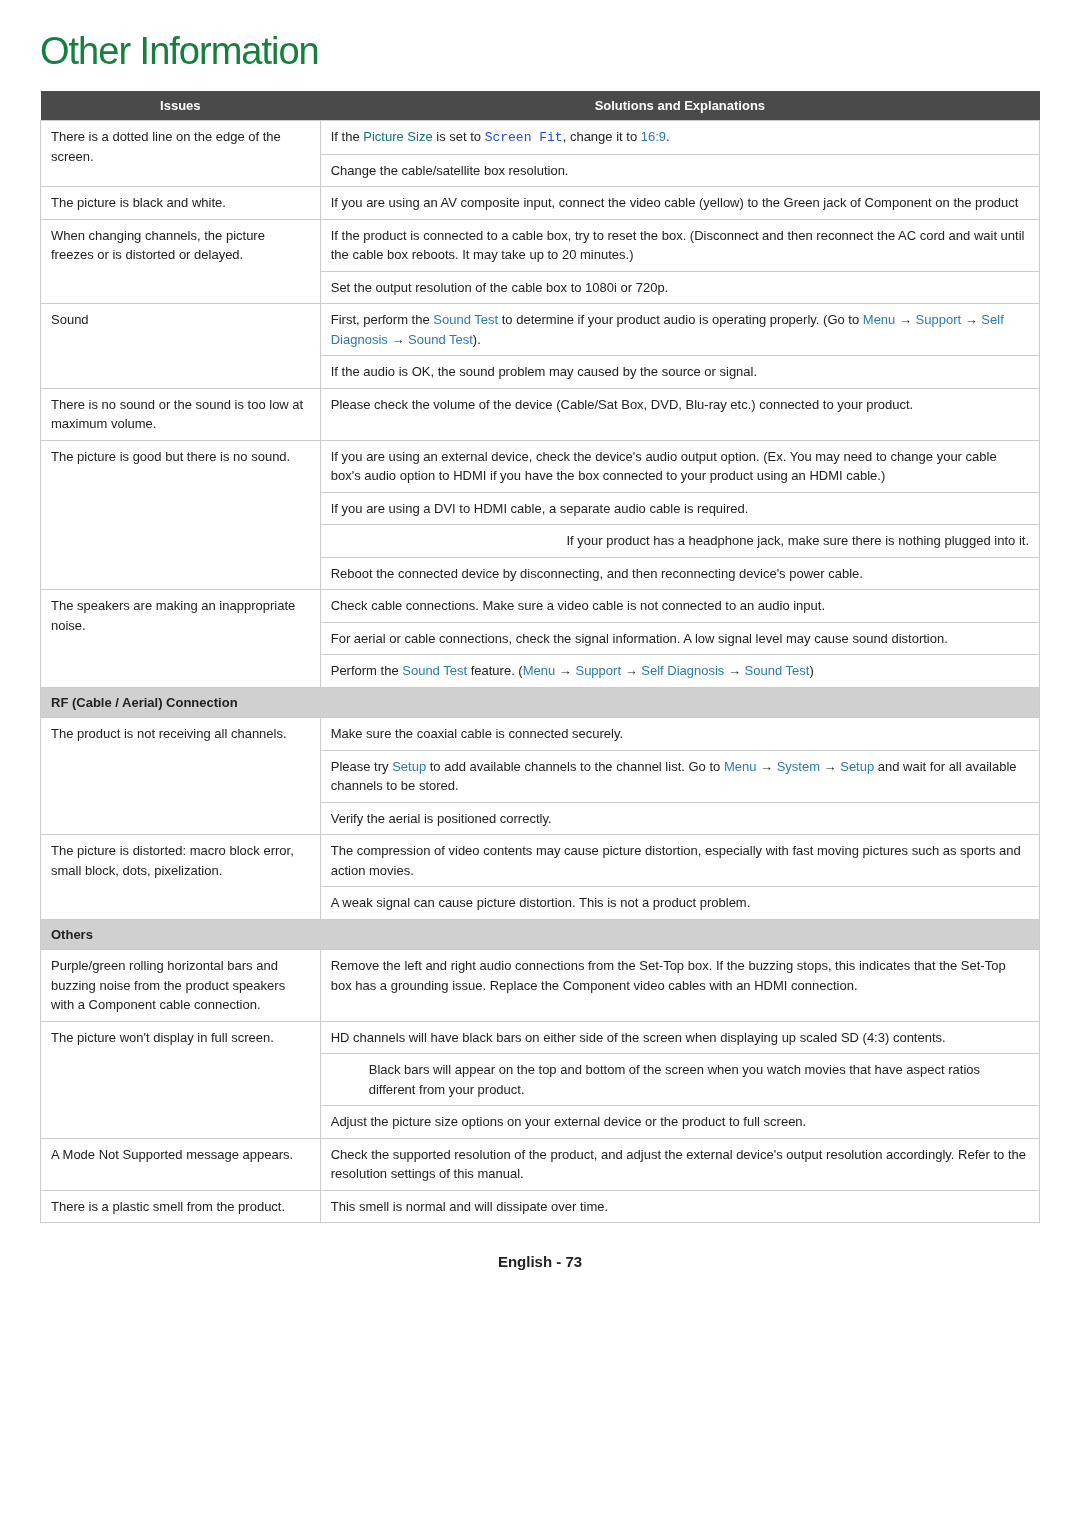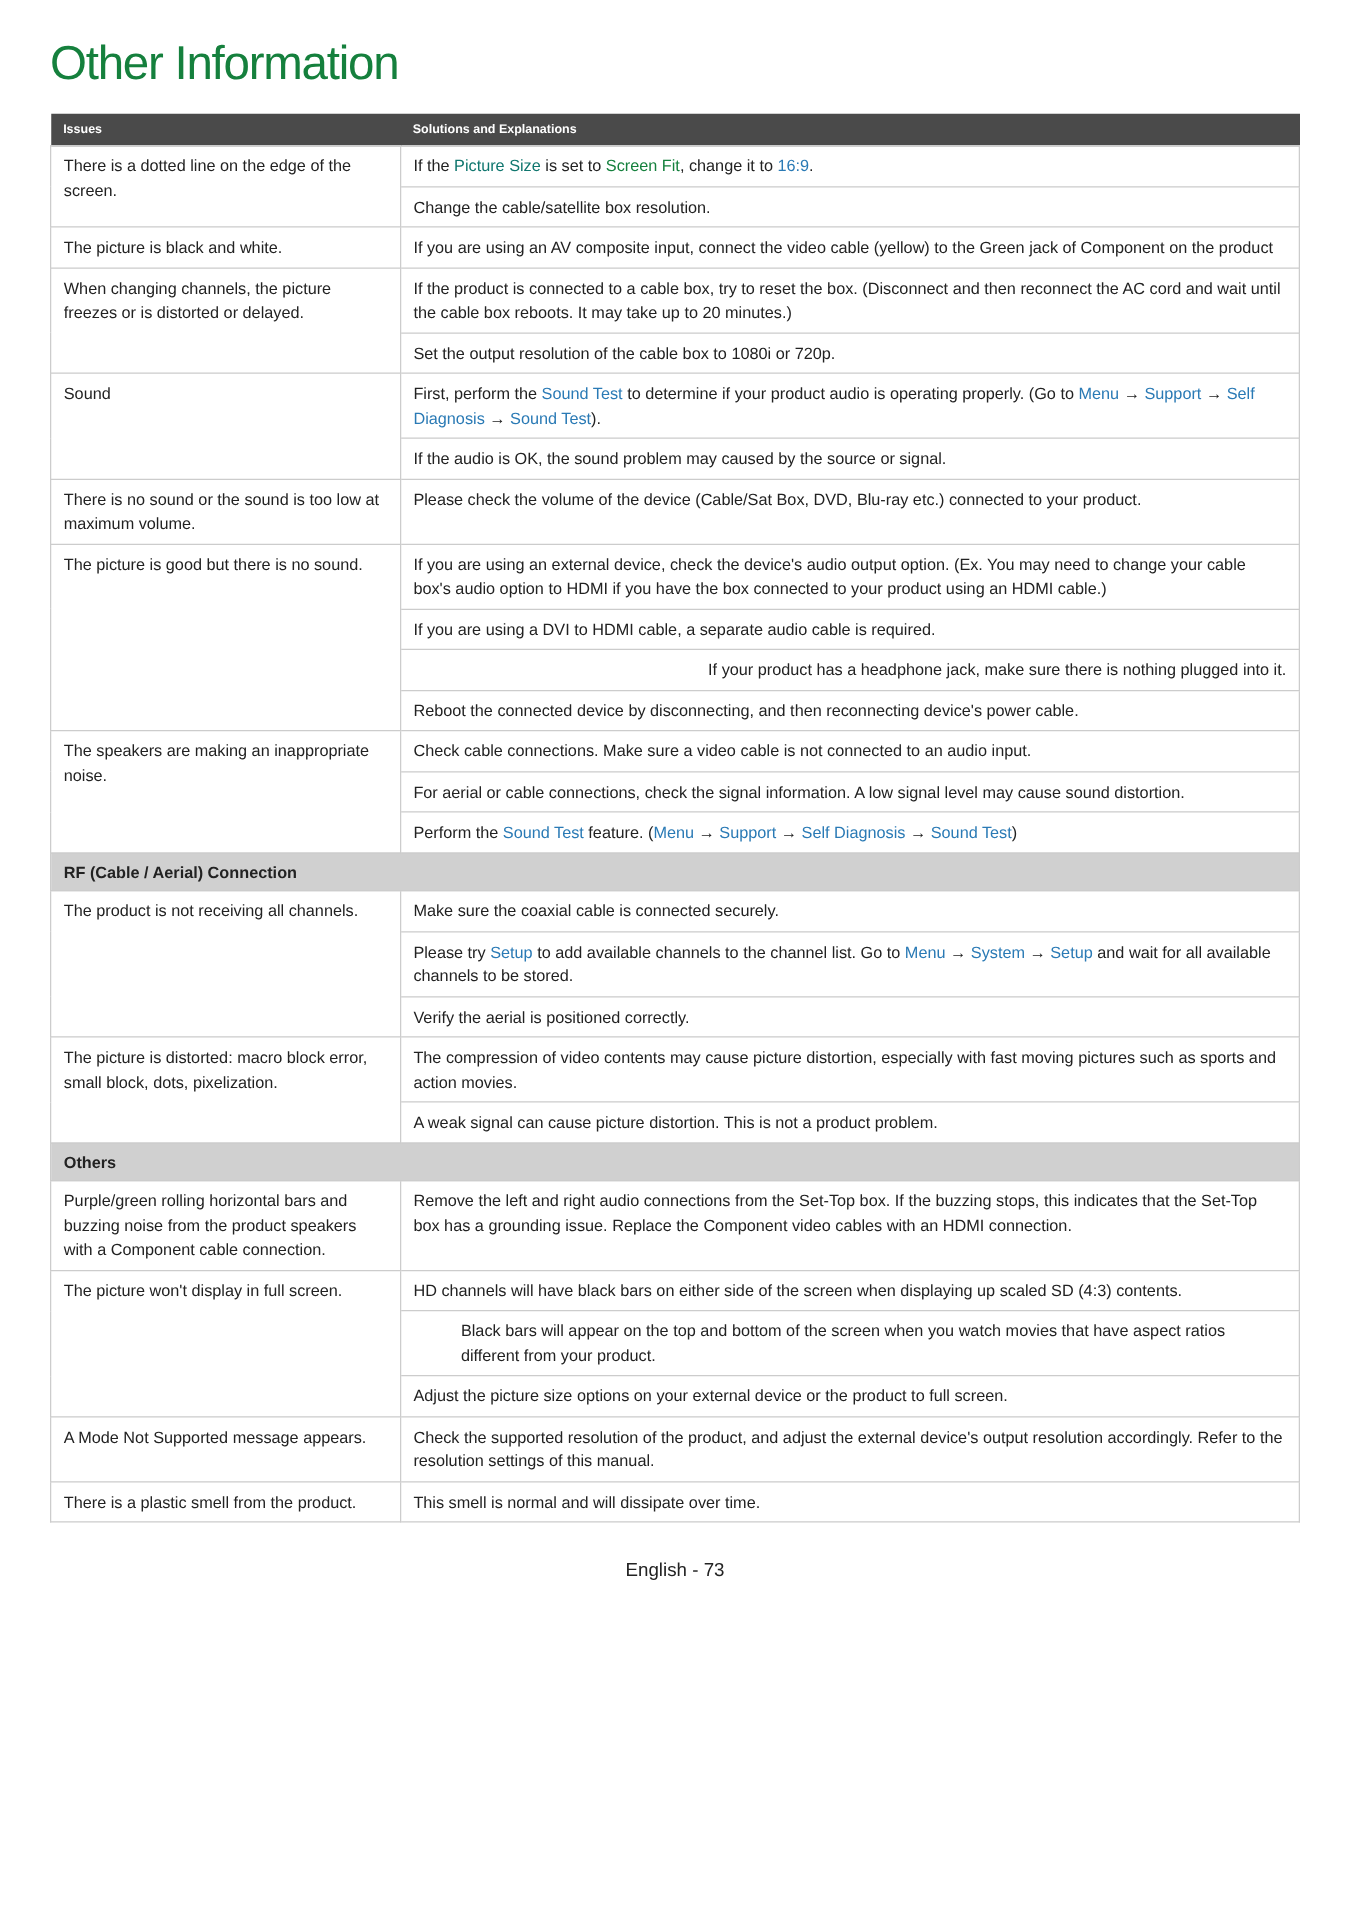--- a/index.html
+++ b/index.html
@@ -22,23 +22,23 @@
       width: 100%;
       border-collapse: collapse;
       font-size: 13px;
     }
     thead tr {
       background: #4a4a4a;
       color: #fff;
     }
     thead th {
       padding: 7px 10px;
-      text-align: left;
+      text-align: center;
       font-weight: bold;
-      font-size: 10px;
+      font-size: 13px;
     }
     tbody tr td {
       padding: 6px 10px;
       vertical-align: top;
       border: 1px solid #ccc;
       line-height: 1.5;
     }
     tbody tr td:first-child {
       width: 28%;
       font-size: 13px;
@@ -53,41 +53,41 @@
       padding: 5px 10px;
       border: 1px solid #ccc;
     }
     .link-text {
       color: #2a7ab5;
       text-decoration: none;
     }
     .footer {
       text-align: center;
       margin-top: 30px;
-      font-weight: normal;
+      font-weight: bold;
       font-size: 15px;
       color: #222;
     }
   </style>
 </head>
 <body>
 
 <h1>Other Information</h1>
 
 <table>
   <thead>
     <tr>
       <th>Issues</th>
       <th>Solutions and Explanations</th>
     </tr>
   </thead>
   <tbody id="table-body">
   <tr>
         <td rowspan="2">There is a dotted line on the edge of the screen.</td>
-        <td>If the <a class="link-text" style="color: #0f766e; text-decoration: none;">Picture Size</a> is set to <a class="link-text" style="color: #15803d; text-decoration: none;">Screen Fit</a>, change it to <a class="link-text" style="color: rgb(42, 122, 181); text-decoration: none;">16:9</a>.</td>
+        <td>If the <a class="link-text" style="color: #0f766e; text-decoration: none;">Picture Size</a> is set to <a class="link-text" style="color: #1d4ed8; text-decoration: none; font-family: Liberation Mono, monospace;">Screen Fit</a>, change it to <a class="link-text" style="color: rgb(42, 122, 181); text-decoration: none;">16:9</a>.</td>
       </tr>
       <tr>
         <td style="border-top: 1px solid rgb(204, 204, 204);">Change the cable/satellite box resolution.</td>
       </tr>
       <tr>
         <td>The picture is black and white.</td>
         <td>If you are using an AV composite input, connect the video cable (yellow) to the Green jack of Component on the product</td>
       </tr>
       <tr>
         <td rowspan="2">When changing channels, the picture freezes or is distorted or delayed.</td>

